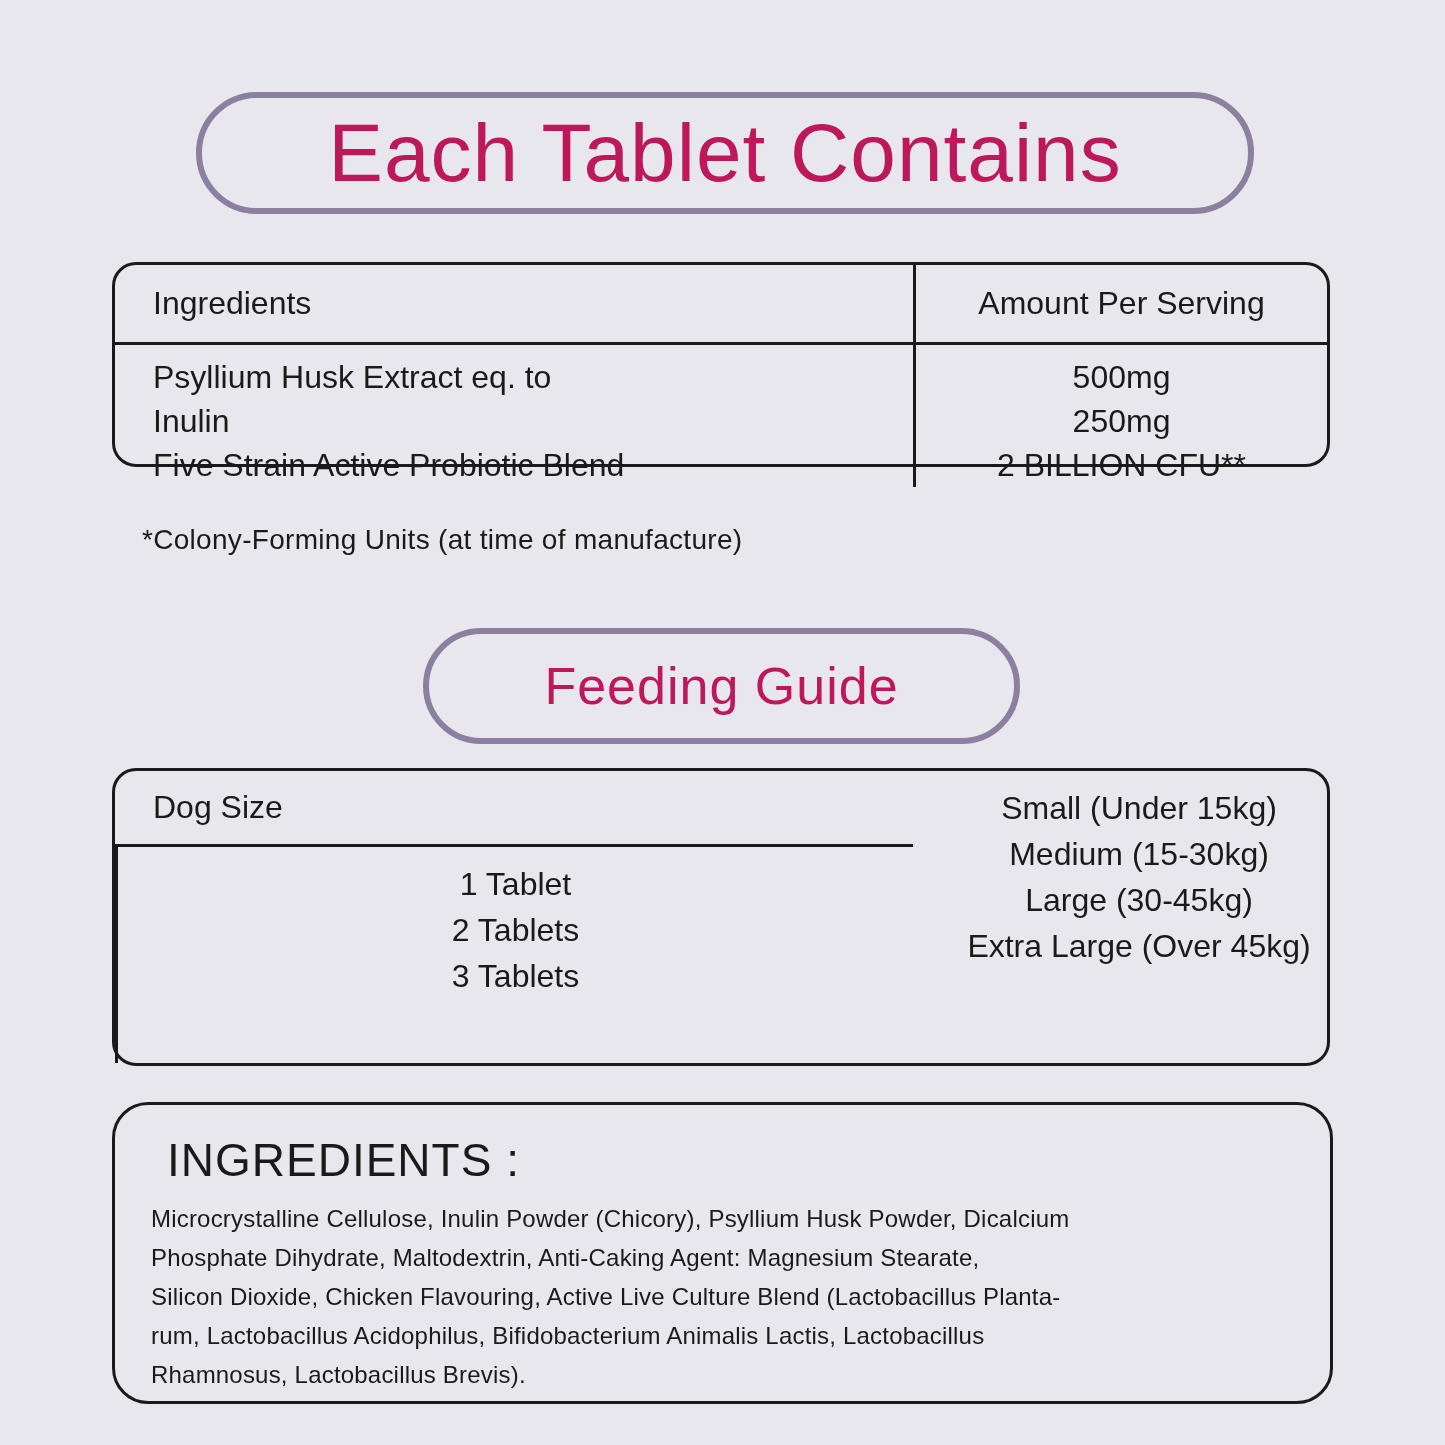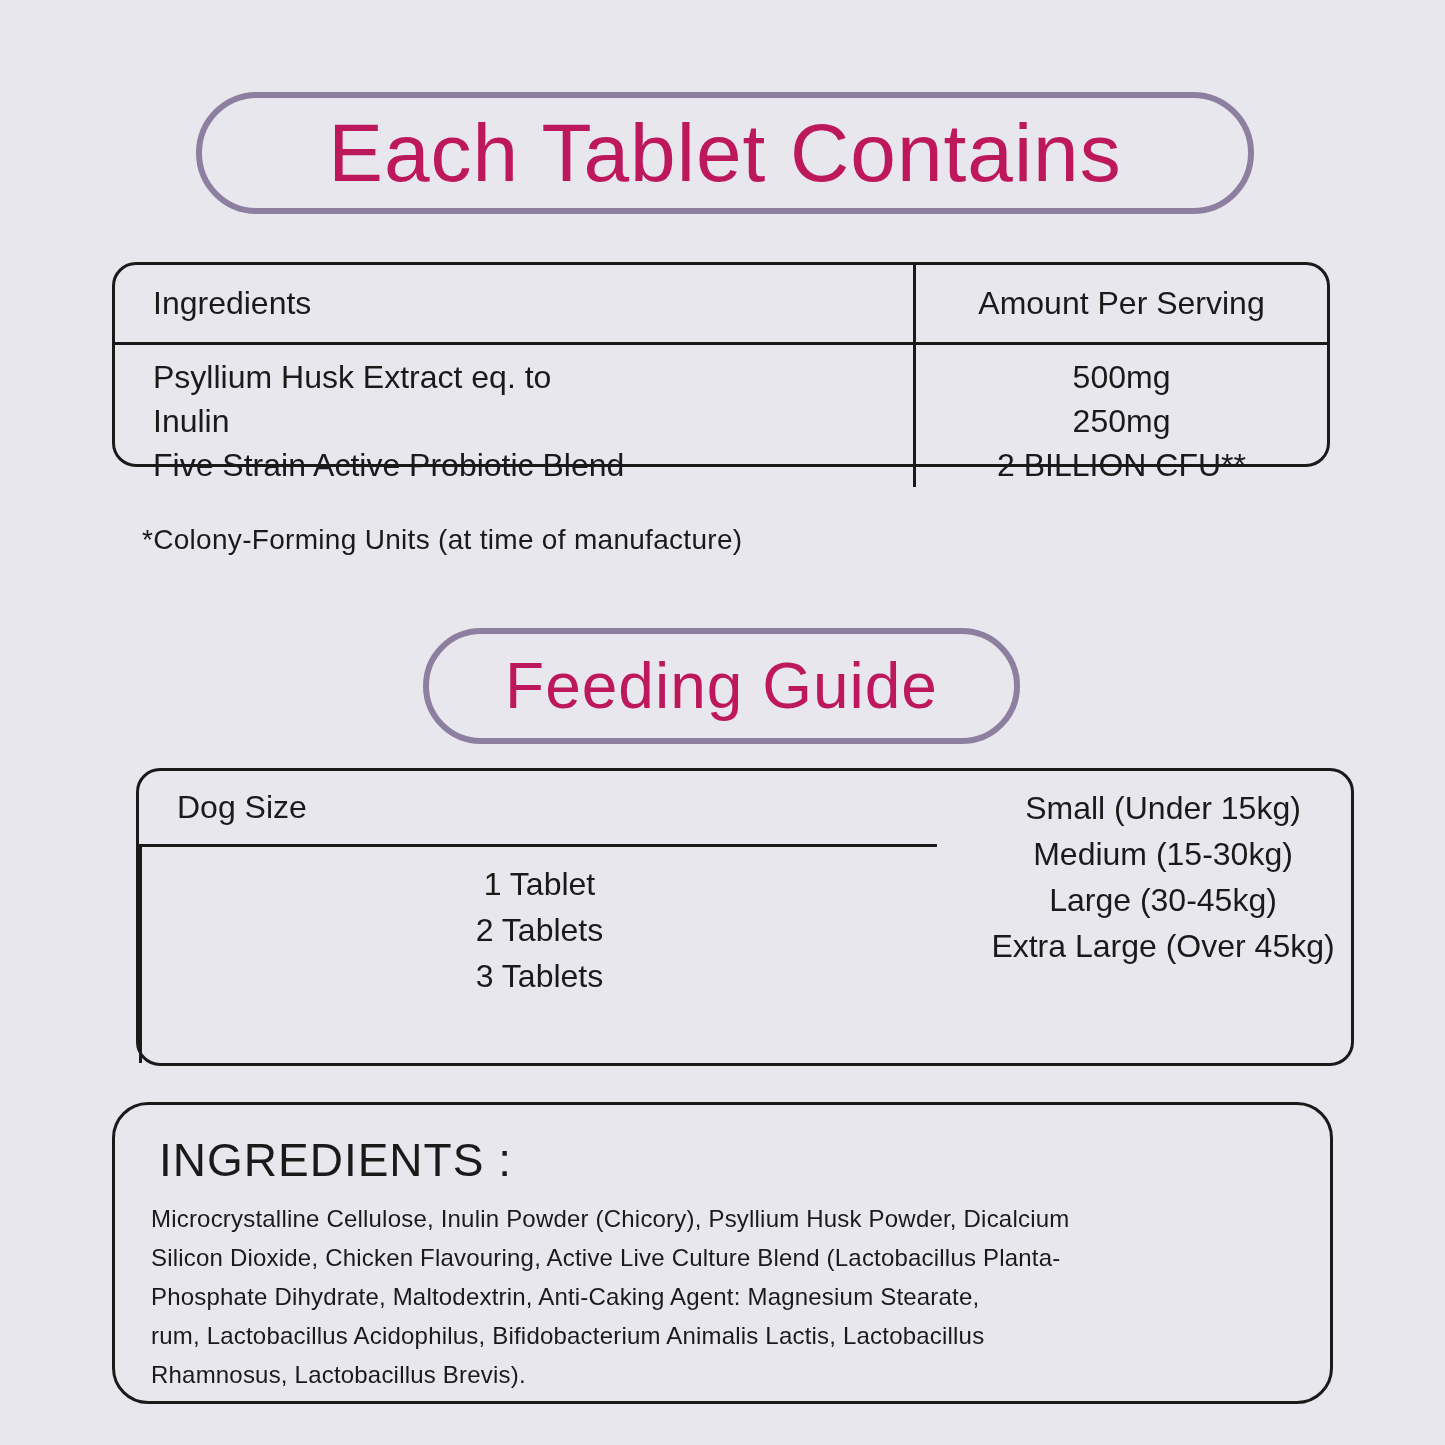--- a/index.html
+++ b/index.html
@@ -15,32 +15,32 @@
   
   .pill {
     position: absolute;
     border: 6px solid #8d7f9f;
     border-radius: 70px;
     display: flex; align-items: center; justify-content: center;
     box-sizing: border-box;
     color: #be185d;
   }
   #pill-main   { left: 196px; top:  92px; width: 1058px; height: 122px; font-size: 82px; letter-spacing: 1px; }
-  #pill-feeding{ left: 423px; top: 628px; width:  597px; height: 116px; font-size: 64px; letter-spacing: 1px; }
+  #pill-feeding{ left: 423px; top: 628px; width:  597px; height: 116px; font-size: 52px; letter-spacing: 1px; }
 
   
   .data-table {
     position: absolute; left: 112px; width: 1218px;
     border: 3px solid #1a1a1a; border-radius: 24px;
     display: grid; grid-template-columns: 798px 1fr;
     box-sizing: border-box;
     font-size: 32px;
   }
   #table-supplement { top: 262px; height: 205px; grid-template-rows: 80px 1fr; }
-  #table-feeding    { top: 768px; height: 298px; grid-template-rows: 76px 1fr; margin-left: 24px; }
+  #table-feeding    { top: 768px; height: 298px; grid-template-rows: 76px 1fr; }
 
   .th { display: flex; align-items: center; border-bottom: 3px solid #1a1a1a; box-sizing: border-box; }
   .th-left  { padding-left: 38px; }
   .th-right { border-left: 3px solid #1a1a1a; justify-content: center; text-align: center; }
   .td-col { box-sizing: border-box; }
   .td-left  { padding: 10px 0 0 38px; }
   .td-right { border-left: 3px solid #1a1a1a; text-align: center; padding-top: 10px; }
   #table-supplement .cell-line { line-height: 44px; }
   #table-feeding .td-left  { padding-top: 14px; text-align: center; }
   #table-feeding .td-right { padding-top: 14px; }
@@ -52,21 +52,21 @@
   }
 
   
   .ingredients-box {
     position: absolute; left: 112px; top: 1102px; width: 1221px; height: 302px;
     border: 3px solid #1a1a1a; border-radius: 36px;
     box-sizing: border-box;
     padding: 24px 28px 0 36px;
   }
   .ingredients-heading {
-    font-size: 46px; letter-spacing: 1px; margin: 4px 0 12px 8px; font-weight: 400;
+    font-size: 46px; letter-spacing: 1px; margin: 4px 0 12px 16px; font-weight: 400;
   }
   .ingredients-body .ing-line {
     font-size: 24px; line-height: 39px; letter-spacing: 0.2px;
   }
 </style>
 </head>
 <body>
 
 <div class="pill" id="pill-main">
   <span>Each Tablet Contains</span>
@@ -111,18 +111,18 @@
     <div class="cell-line">1 Tablet</div>
     <div class="cell-line">2 Tablets</div>
     <div class="cell-line">3 Tablets</div>
   </div>
 </div>
 
 <div class="ingredients-box">
   <div class="ingredients-heading">INGREDIENTS :</div>
   <div class="ingredients-body">
     <div class="ing-line">Microcrystalline Cellulose, Inulin Powder (Chicory), Psyllium Husk Powder, Dicalcium</div>
+    <div class="ing-line">Phosphate Dihydrate, Maltodextrin, Anti-Caking Agent: Magnesium Stearate,</div>
     <div class="ing-line">Silicon Dioxide, Chicken Flavouring, Active Live Culture Blend (Lactobacillus Planta-</div>
-    <div class="ing-line">Phosphate Dihydrate, Maltodextrin, Anti-Caking Agent: Magnesium Stearate,</div>
     <div class="ing-line">rum, Lactobacillus Acidophilus, Bifidobacterium Animalis Lactis, Lactobacillus</div>
     <div class="ing-line">Rhamnosus, Lactobacillus Brevis).</div>
   </div>
 </div>
 
 </body></html>

